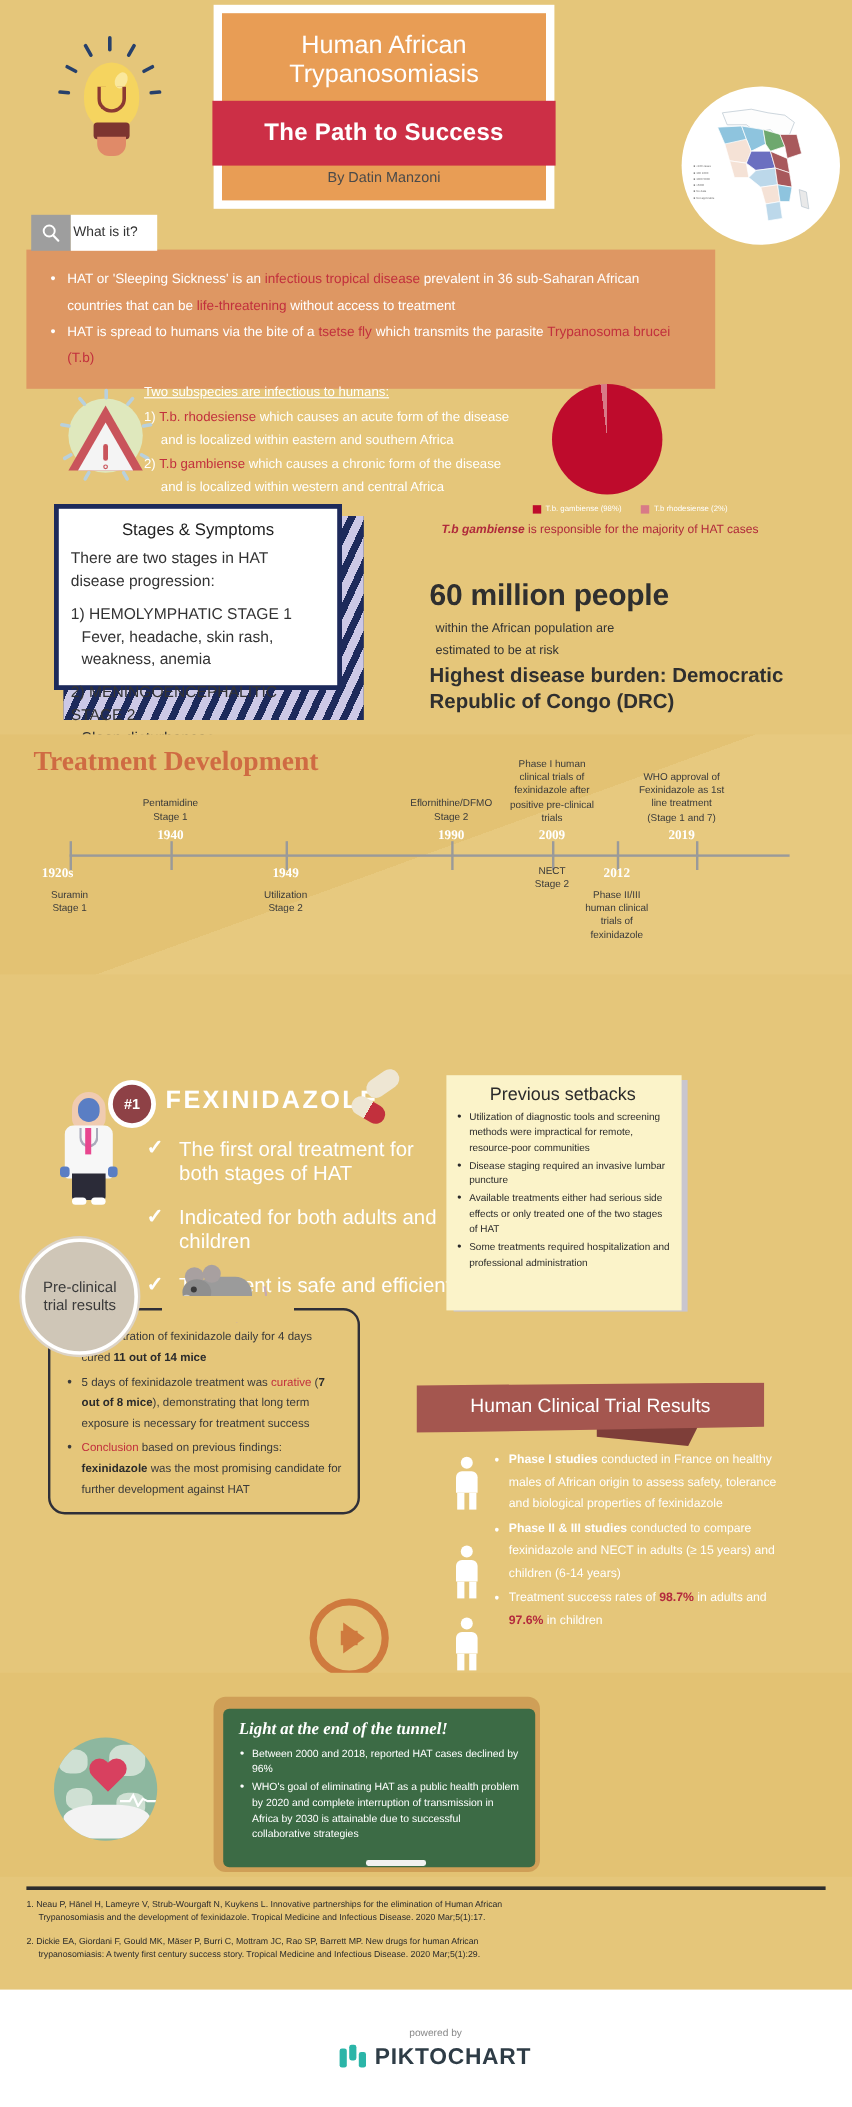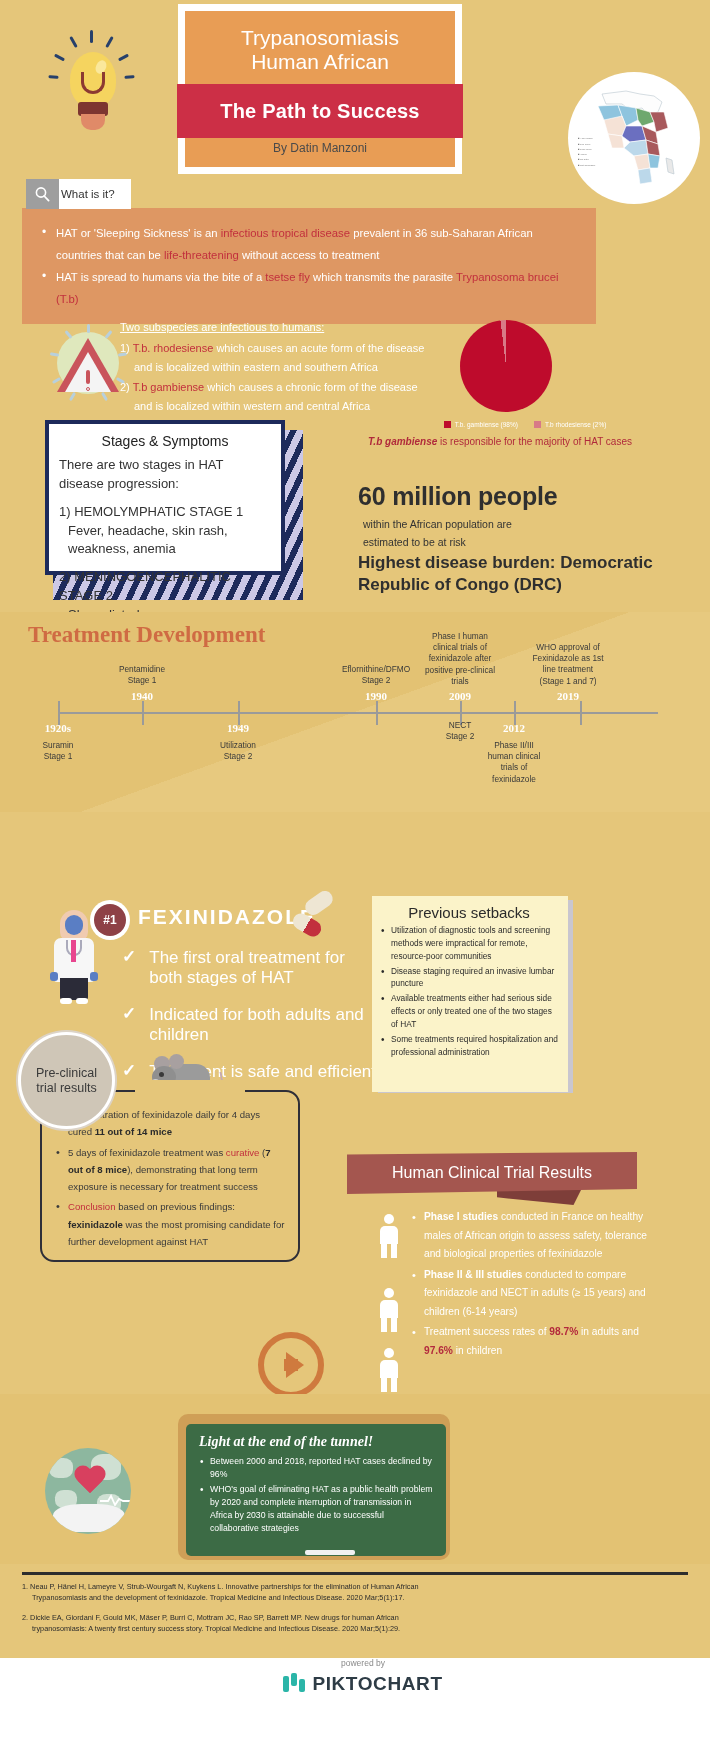--- a/index.html
+++ b/index.html
@@ -273,21 +273,21 @@
                  background:#f1f1f1; border-radius:2px; }
 
   
   .ref-rule { position:absolute; left:22px; top:1572px; width:666px; height:3px; background:#2d2d2d; }
   .refs { position:absolute; left:22px; top:1582px; width:666px; }
   .refs p { font-size:7.3px; color:#2b2b2b; line-height:1.45; margin-bottom:10px; }
   .refs p span.ind2 { display:block; padding-left:10px; }
 
   
   .footer { position:absolute; left:0; top:1658px; width:710px; height:98px; background:#fff;
-            display:flex; flex-direction:column; align-items:center; gap:5px;padding-left:16px; }
+            display:flex; flex-direction:column; align-items:center; justify-content:center; gap:5px;padding-left:16px; }
   .footer .pw { font-size:8.5px; color:#8a8a8a; }
   .pikt { display:flex; align-items:center; gap:7px; }
   .pikt .logo { width:22px; height:22px; position:relative; }
   .pikt .logo i { position:absolute; background:#2bb5a8; display:block; }
   .pikt .nm { font-size:19px; font-weight:bold; color:#2e3c46; letter-spacing:.6px; }
 </style>
 </head>
 <body>
 
 <div class="page">
@@ -303,22 +303,22 @@
       <div class="ray" style="left:80px;top:42px;width:3px;height:10px;transform:rotate(85deg);"></div>
       <div class="glass"></div>
         <div class="filament"></div>
       <div class="base"></div>
         <div class="base2"></div>
     </div>
 
     <div class="titlecard">
       <div class="titlecard-inner">
         <div class="title-main">
+          <div>Human African</div>
           <div>Trypanosomiasis</div>
-          <div>Human African</div>
         </div>
         <div class="title-band">
           <span>The Path to Success</span>
         </div>
         <div class="title-author">By Datin Manzoni</div>
       </div>
     </div>
 
     <div class="africa-circle">
       <svg class="amap" width="86" height="110" viewBox="0 0 86 110">
@@ -472,21 +472,21 @@
         </div>
         <div class="tl-year" style="left: 568px; top: 78px;">2019</div>
         <div class="tl-label" style="left: 568px; top: 30px;">
           <div>WHO approval of</div>
           <div>Fexinidazole as 1st</div>
           <div>line treatment</div>
           <div>(Stage 1 and 7)</div>
         </div>
       </div>
     <div id="tl-below">
-        <div class="tl-year" style="left: 58px; top: 110px;">1920s</div>
+        <div class="tl-year" style="left: 48px; top: 110px;">1920s</div>
         <div class="tl-label" style="left: 58px; top: 128px;">
           <div>Suramin</div>
           <div>Stage 1</div>
         </div>
         <div class="tl-year" style="left: 238px; top: 110px;">1949</div>
         <div class="tl-label" style="left: 238px; top: 128px;">
           <div>Utilization</div>
           <div>Stage 2</div>
         </div>
         <div class="tl-label" style="left: 460px; top: 108px;">

